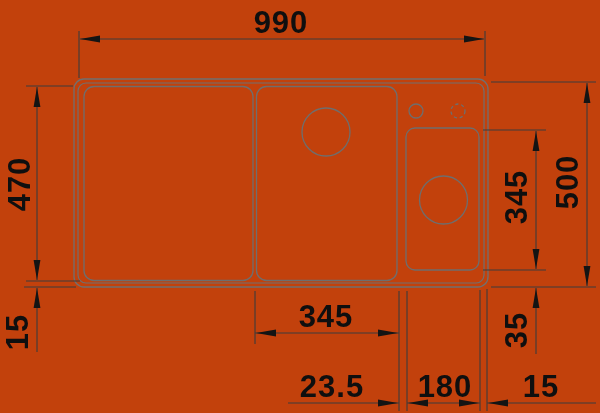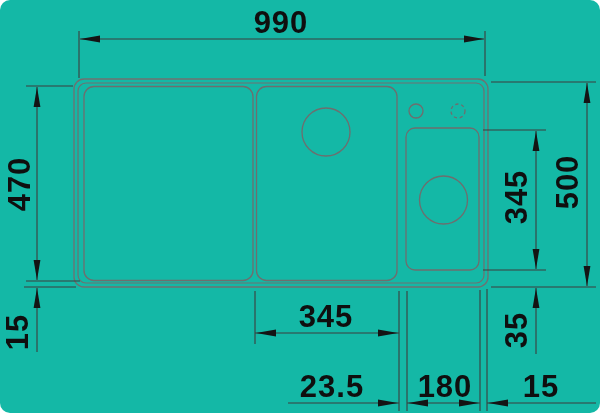--- a/index.html
+++ b/index.html
@@ -1,17 +1,17 @@
 <!DOCTYPE html>
 <html><head>
 <meta charset="utf-8">
 <style>
   html,body{margin:0;padding:0;background:#ffffff;}
-  .stage{position:relative;width:600px;height:413px;background:#14b8a6;overflow:hidden;
-         font-family:"Liberation Sans", sans-serif;border-radius:10px;}
+  .stage{position:relative;width:600px;height:413px;background:#c2410c;overflow:hidden;
+         font-family:"Liberation Sans", sans-serif;}
   svg{display:block;}
   .sink{stroke:#707070;stroke-width:1.2;fill:none;}
   .sink-outer{stroke-width:1.3;}
   .bowl{stroke:#6e6e6e;stroke-width:1.3;fill:none;}
   .hole{stroke:#6e6e6e;stroke-width:1.3;fill:none;}
   .hole-dashed{stroke-dasharray:3.2 2.8;}
   .dim{stroke:#3c3c3c;stroke-width:1.1;fill:none;}
   .arrow{fill:#141414;stroke:none;}
   .lbl{fill:#0f0f0f;font-size:31px;font-weight:700;letter-spacing:1px;}
 </style>

